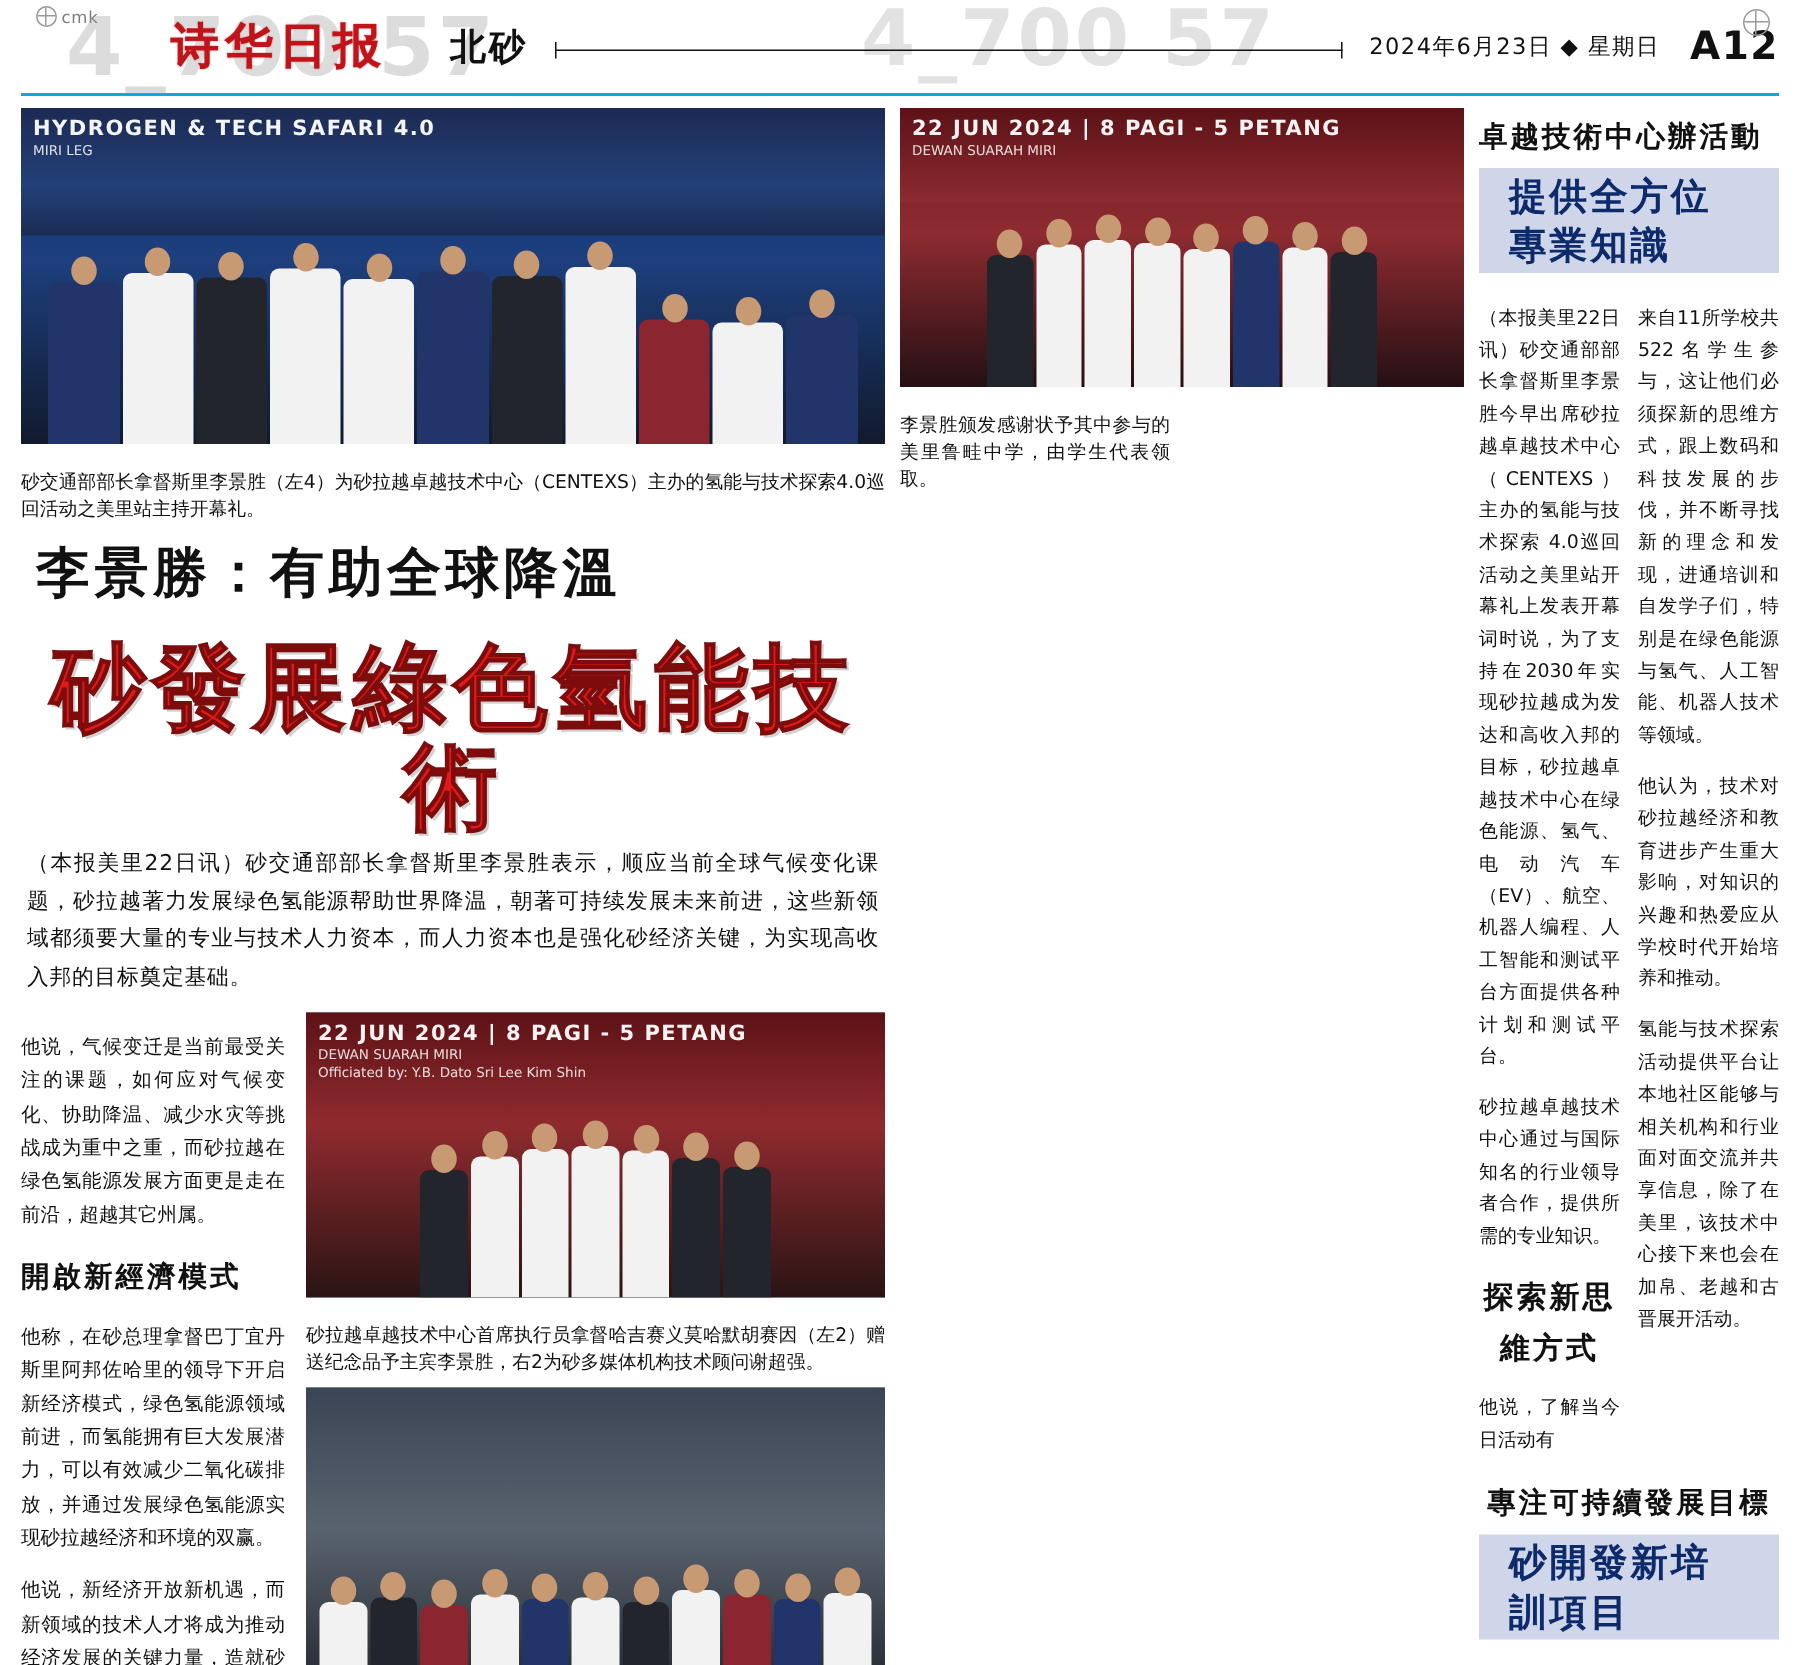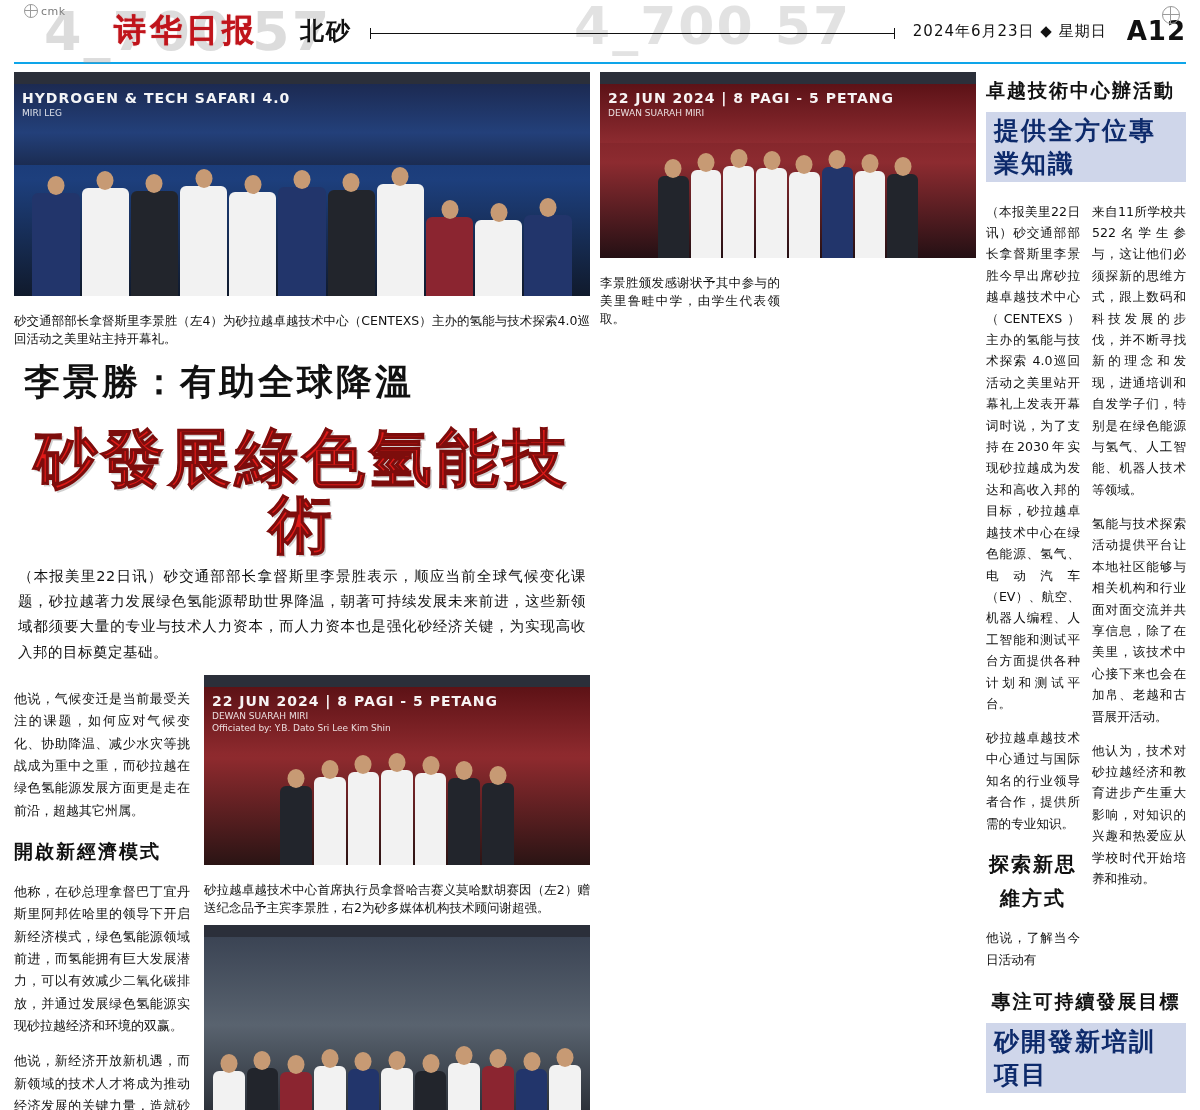--- a/index.html
+++ b/index.html
@@ -68,21 +68,21 @@
   }
   .cap{font-size:12.5px;line-height:1.45;margin-top:16px;text-align:justify;}
 
   
   .toprow{display:flex;gap:10px;}
   .left-col{width:578px;}
   .mid-col{width:385px;}
   .right-col{width:200px;}
 
   
-  .ph-stage{position:absolute;inset:0;margin-top:12px;}
+  .ph-stage{position:absolute;inset:0;}
   .ph-bg{position:absolute;inset:0;}
   .ph-people{position:absolute;left:0;right:0;bottom:0;height:62%;display:flex;align-items:flex-end;justify-content:center;gap:2px;}
   .pp{width:8.2%;background:#f2f2f2;border-radius:6px 6px 0 0;position:relative;}
   .pp i{position:absolute;top:-17px;left:50%;transform:translateX(-50%);width:17px;height:19px;border-radius:50%;background:#c79a74;display:block;}
   .pp.dark{background:#22252c;}
   .pp.navy{background:#22356b;}
   .pp.red{background:#8b2530;}
   .ph-banner{
     position:absolute;left:0;right:0;top:0;height:38%;
     background:linear-gradient(180deg,#1c2a52 0%,#23407a 60%,#1b2c52 100%);
@@ -109,21 +109,21 @@
   .tri .c{width:176px;font-size:13px;line-height:1.72;text-align:justify;}
   .subhead{
     font-family:"DejaVu Serif","Liberation Serif",serif;
     font-weight:bold;font-size:19px;letter-spacing:2px;margin:9px 0 5px;
   }
   .mid2{width:386px;}
 
   .hl{
     display:inline-block;background:#cfd6ea;color:#0d2a6b;
     font-family:"DejaVu Serif","Liberation Serif",serif;
-    font-weight:bold;font-size:25px;letter-spacing:2px;padding:2px 8px;margin:4px 0 6px;
+    font-weight:bold;font-size:25px;letter-spacing:2px;padding:2px 20px;margin:4px 0 6px;
   }
   .rh{
     font-family:"DejaVu Serif","Liberation Serif",serif;
     font-weight:bold;font-size:19px;letter-spacing:2px;margin:6px 0 4px;
   }
   .rcol{font-size:12.6px;line-height:1.7;text-align:justify;}
   .twocol{display:flex;gap:12px;}
   .twocol .c{width:94px;}
   .centerhead{
     font-family:"DejaVu Serif","Liberation Serif",serif;
@@ -340,22 +340,22 @@
         <div class="hl">提供全方位專業知識</div>
         <div class="twocol">
           <div class="c rcol">
             <p>（本报美里22日讯）砂交通部部长拿督斯里李景胜今早出席砂拉越卓越技术中心（CENTEXS）主办的氢能与技术探索 4.0巡回活动之美里站开幕礼上发表开幕词时说，为了支持在2030年实现砂拉越成为发达和高收入邦的目标，砂拉越卓越技术中心在绿色能源、氢气、电动汽车（EV）、航空、机器人编程、人工智能和测试平台方面提供各种计划和测试平台。</p>
             <p>砂拉越卓越技术中心通过与国际知名的行业领导者合作，提供所需的专业知识。</p>
             <div class="centerhead">探索新思維方式</div>
             <p>他说，了解当今日活动有</p>
           </div>
           <div class="c rcol">
             <p>来自11所学校共522名学生参与，这让他们必须探新的思维方式，跟上数码和科技发展的步伐，并不断寻找新的理念和发现，进通培训和自发学子们，特别是在绿色能源与氢气、人工智能、机器人技术等领域。</p>
+            <p>他认为，技术对砂拉越经济和教育进步产生重大影响，对知识的兴趣和热爱应从学校时代开始培养和推动。</p>
             <p>氢能与技术探索活动提供平台让本地社区能够与相关机构和行业面对面交流并共享信息，除了在美里，该技术中心接下来也会在加帛、老越和古晋展开活动。</p>
-            <p>他认为，技术对砂拉越经济和教育进步产生重大影响，对知识的兴趣和热爱应从学校时代开始培养和推动。</p>
           </div>
         </div>
 
         <div class="rh" style="text-align:center">專注可持續發展目標</div>
         <div class="hl">砂開發新培訓項目</div>
 
         
       </div>
 
     </div>

